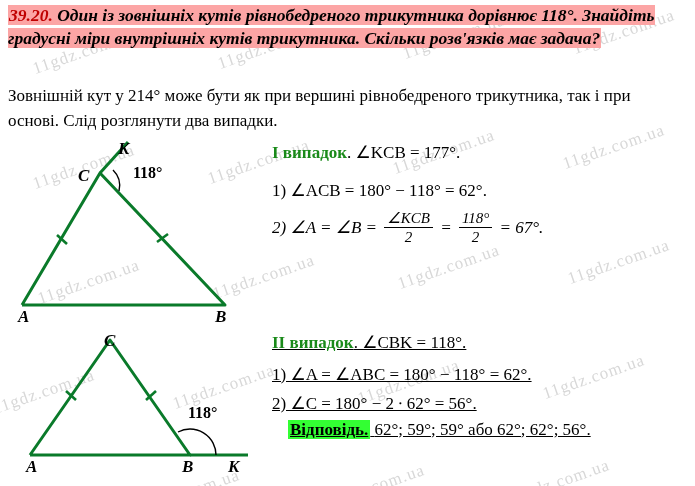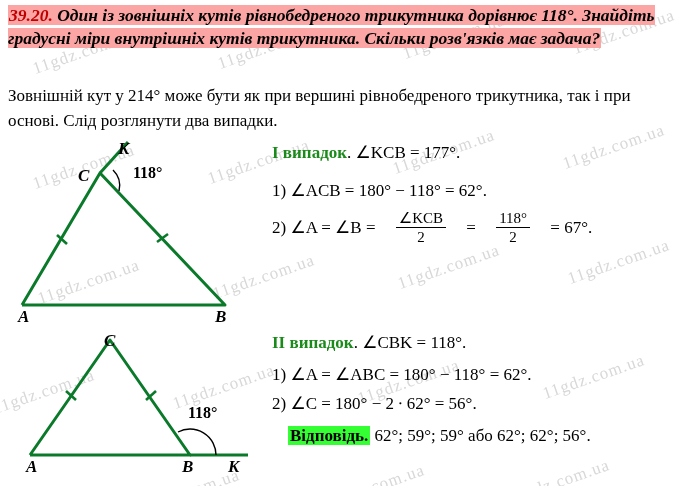--- a/index.html
+++ b/index.html
@@ -74,21 +74,21 @@
     z-index: 3;
   }
   .case-label {
     color: #1a8a1a;
     font-weight: bold;
   }
   .frac {
     display: inline-block;
     vertical-align: middle;
     text-align: center;
-    margin: 0 16px;
+    margin: 0 3px;
     position: relative;
     top: -1px;
   }
   .frac .top {
     display: block;
     font-size: 15px;
     padding: 0 3px;
     line-height: 1.15;
   }
   .frac .bot {
@@ -193,40 +193,40 @@
     <div class="fig-label" style="left:182px; top:139px;">B</div>
     <div class="fig-label" style="left:228px; top:139px;">K</div>
     <div class="angle-label" style="left:188px; top:86px;">118°</div>
   </div>
 
   <div class="sol" style="top:140px; width:410px;">
     <div>
       <span class="case-label">І випадок</span><span>. ∠KCB = 177°.</span>
     </div>
     <div style="margin-top:12px;">1) ∠ACB = 180° − 118° = 62°.</div>
-    <div style="margin-top:8px;">
+    <div style="margin-top:8px;font-style:italic;">
       <span>2) ∠A = ∠B =</span>
       <span class="frac">
         <span class="top">∠KCB</span>
         <span class="bot">2</span>
       </span>
       <span>=</span>
       <span class="frac">
         <span class="top">118°</span>
         <span class="bot">2</span>
       </span>
       <span>= 67°.</span>
     </div>
   </div>
 
-  <div class="sol" style="top:330px; width:412px;">
+  <div class="sol" style="top:330px; width:412px;text-decoration:underline;">
     <div>
       <span class="case-label">ІІ випадок</span><span>. ∠CBK = 118°.</span>
     </div>
     <div style="margin-top:6px;">1) ∠A = ∠ABC = 180° − 118° = 62°.</div>
     <div style="margin-top:4px;">2) ∠C = 180° − 2 ∙ 62° = 56°.</div>
-    <div style="margin-top:6px;padding-left:16px;">
+    <div style="padding-left:16px;">
       <span class="answer-hl">Відповідь.</span>
       <span>62°; 59°; 59° або 62°; 62°; 56°.</span>
     </div>
   </div>
 
 </div>
 
 </body></html>

